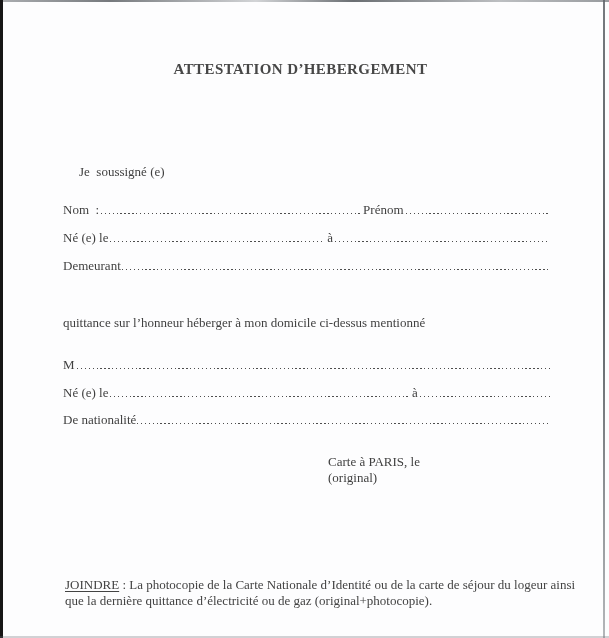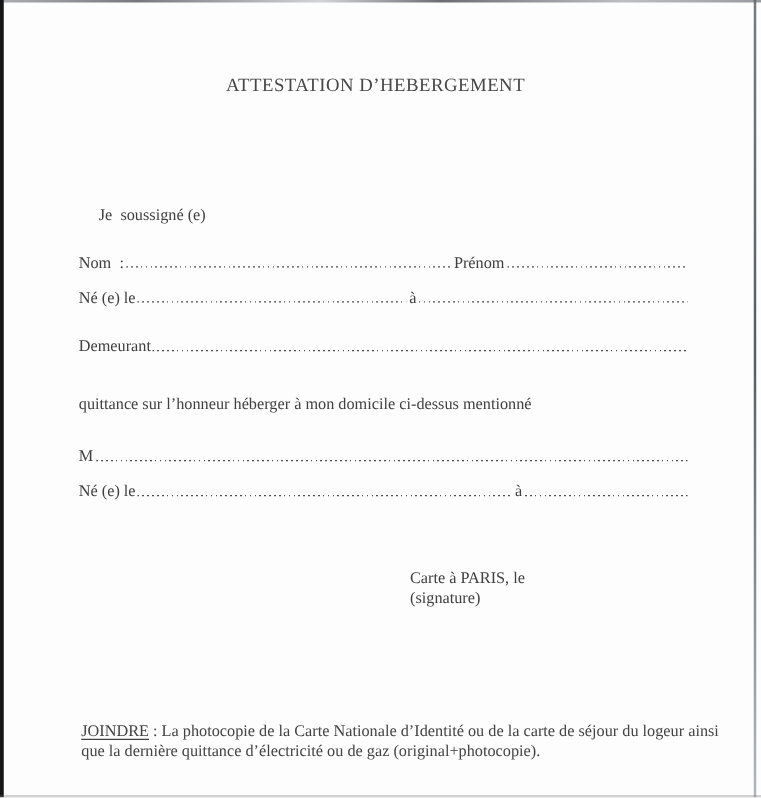--- a/index.html
+++ b/index.html
@@ -28,21 +28,21 @@
     position: absolute; top: 0; right: 4px; bottom: 0; width: 2px;
     background: linear-gradient(to bottom, rgba(95,100,105,.85), rgba(70,75,80,.9) 45%, rgba(120,125,130,.55));
   }
   .edge-bottom {
     position: absolute; left: 0; right: 0; bottom: 0; height: 2px;
     background: rgba(110,110,115,.3);
   }
   .title {
     position: absolute; top: 61px; left: 0; right: 8px;
     text-align: center;
-    font-weight: normal;
+    font-weight: bold;
     font-size: 15px;
     letter-spacing: 0.4px;
     color: #474747;
     white-space: pre;
   }
   .text-line { position: absolute; white-space: pre; line-height: 15px; }
   .row {
     position: absolute; left: 63px; right: 57px;
     display: flex; align-items: flex-start;
   }
@@ -85,40 +85,44 @@
     <span class="leader" style="flex-grow:1;"></span>
   </div>
 
   <div class="row" style="top:230px;">
     <span class="lbl">Né (e) le</span>
     <span class="leader" style="flex-grow:1;"></span>
     <span class="lbl">à</span>
     <span class="leader" style="flex-grow:1;"></span>
   </div>
 
-  <div class="row" style="top:258px;margin-top:11px;">
+  <div class="row" style="top:258px;">
     <span class="lbl">Demeurant</span>
     <span class="leader" style="margin-left:1px;"></span>
   </div>
 
   <div class="text-line" style="left:63px; top:315px;">quittance sur l’honneur héberger à mon domicile ci-dessus mentionné</div>
 
   <div class="row" style="top:357px;">
     <span class="lbl">M</span>
     <span class="leader"></span>
   </div>
 
   <div class="row" style="top:385px;">
     <span class="lbl">Né (e) le</span>
     <span class="leader" style="flex-grow:2.3;"></span>
     <span class="lbl">à</span>
     <span class="leader" style="flex-grow:1;"></span>
   </div>
 
+  <div class="row" style="top:412px;">
+    <span class="lbl">De nationalité</span>
+    <span class="leader" style="margin-left:1px;"></span>
+  </div>
 
   <div class="closing">
     <div>Carte à PARIS, le</div>
-    <div>(signature)</div>
+    <div>(original)</div>
   </div>
 
   <div class="footer-note"><b>JOINDRE</b><span> : La photocopie de la Carte Nationale d’Identité ou de la carte de séjour du logeur ainsi que la dernière quittance d’électricité ou de gaz (original+photocopie).</span></div>
 
 </div>
 
 </body></html>

